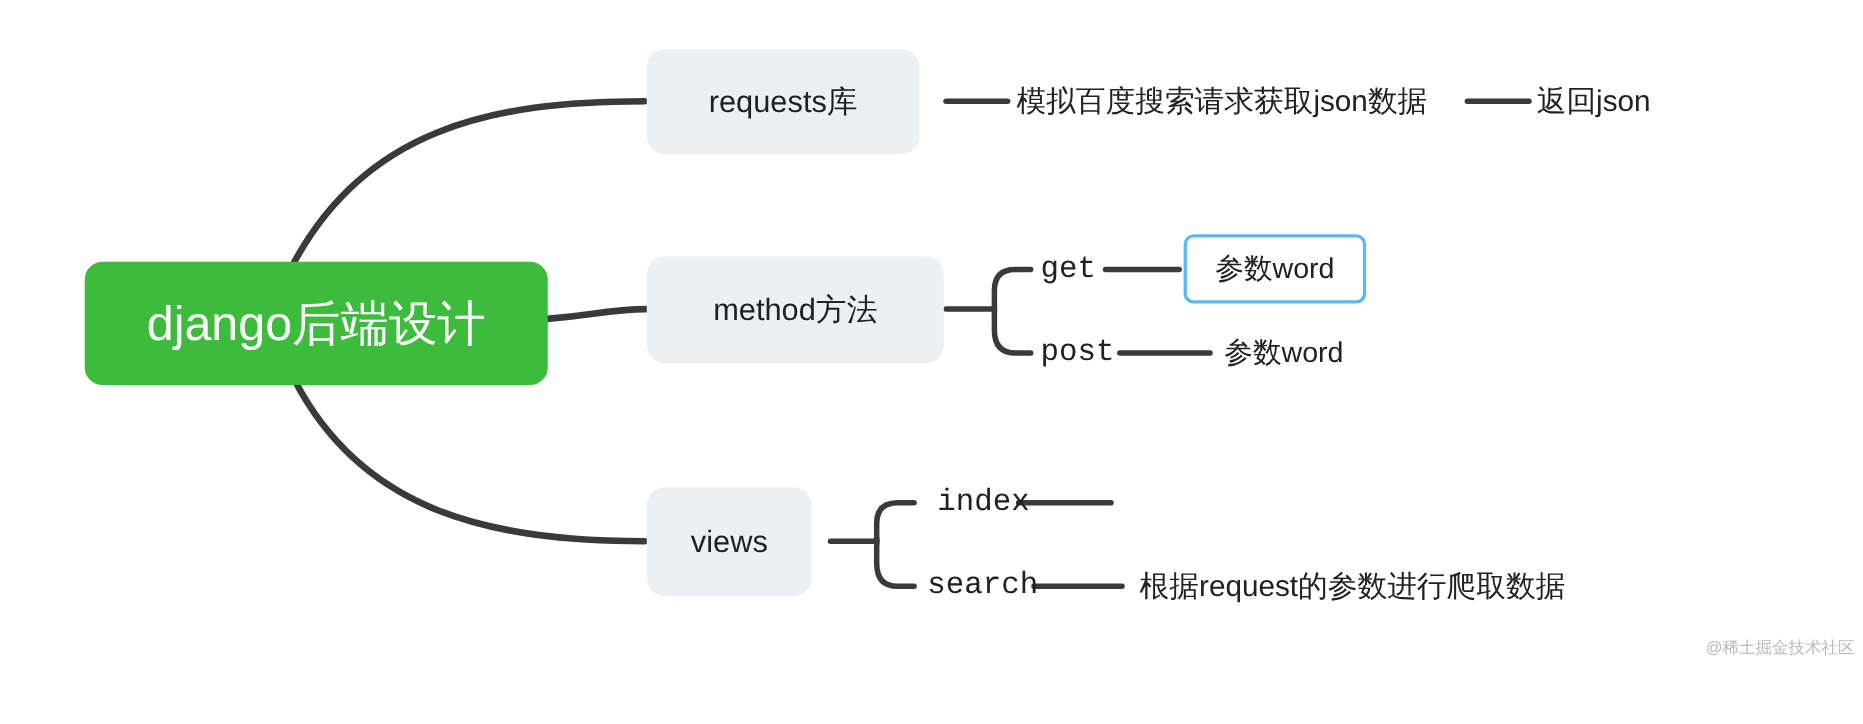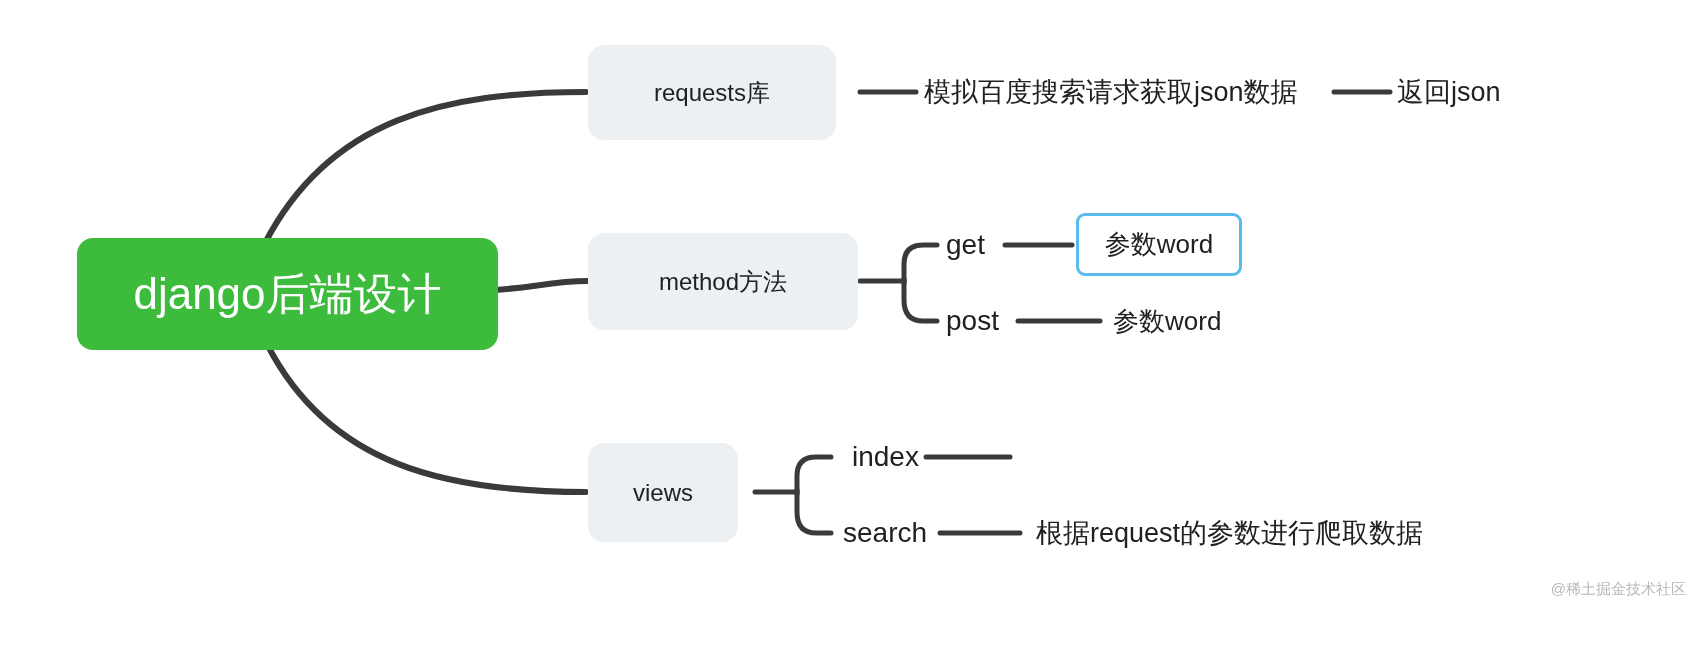--- a/index.html
+++ b/index.html
@@ -19,36 +19,36 @@
     box-sizing:border-box;
     white-space:nowrap;
   }
   .root-node{
     left:44px;top:238px;width:421px;height:112px;
     background:#3dbb3d;border-radius:16px;
     color:#ffffff;font-size:44px;margin-left:33px;
   }
   .branch-box{
     background:#edf0f3;border-radius:16px;
-    font-size:24px;
+    font-size:28px;
   }
   .box-requests{left:588px;top:45px;width:248px;height:95px;}
   .box-method{left:588px;top:233px;width:270px;height:97px;}
   .box-views{left:588px;top:443px;width:150px;height:99px;}
   .highlight-box{
     left:1076px;top:213px;width:166px;height:63px;
     background:#ffffff;border:3px solid #5ab9ed;border-radius:9px;
     font-size:26px;
   }
   .leaf{
     position:absolute;transform:translateY(-50%);
     white-space:nowrap;
   }
   .leaf.ann{font-size:27px;}
-  .leaf.key{font-size:28px;}
+  .leaf.key{font-size:28px;font-family:Liberation Mono, monospace;}
   .leaf.word{font-size:26px;}
   .watermark{
     position:absolute;right:8px;top:580px;
     font-size:15px;color:#b9b9b9;
   }
 </style>
 </head>
 <body>
 
 <div class="canvas">

